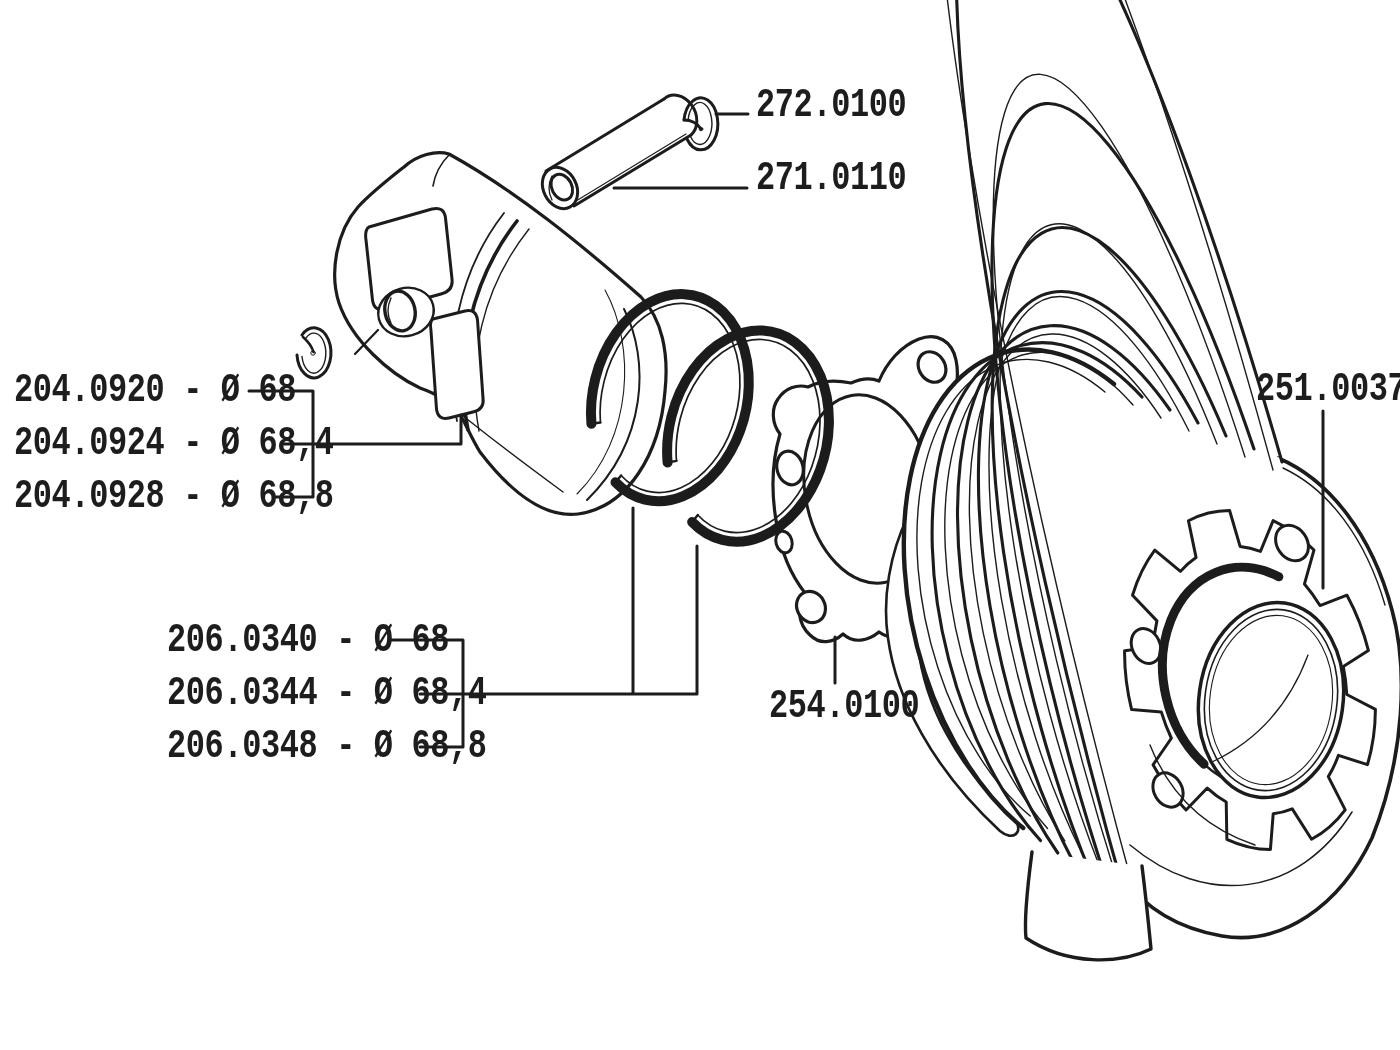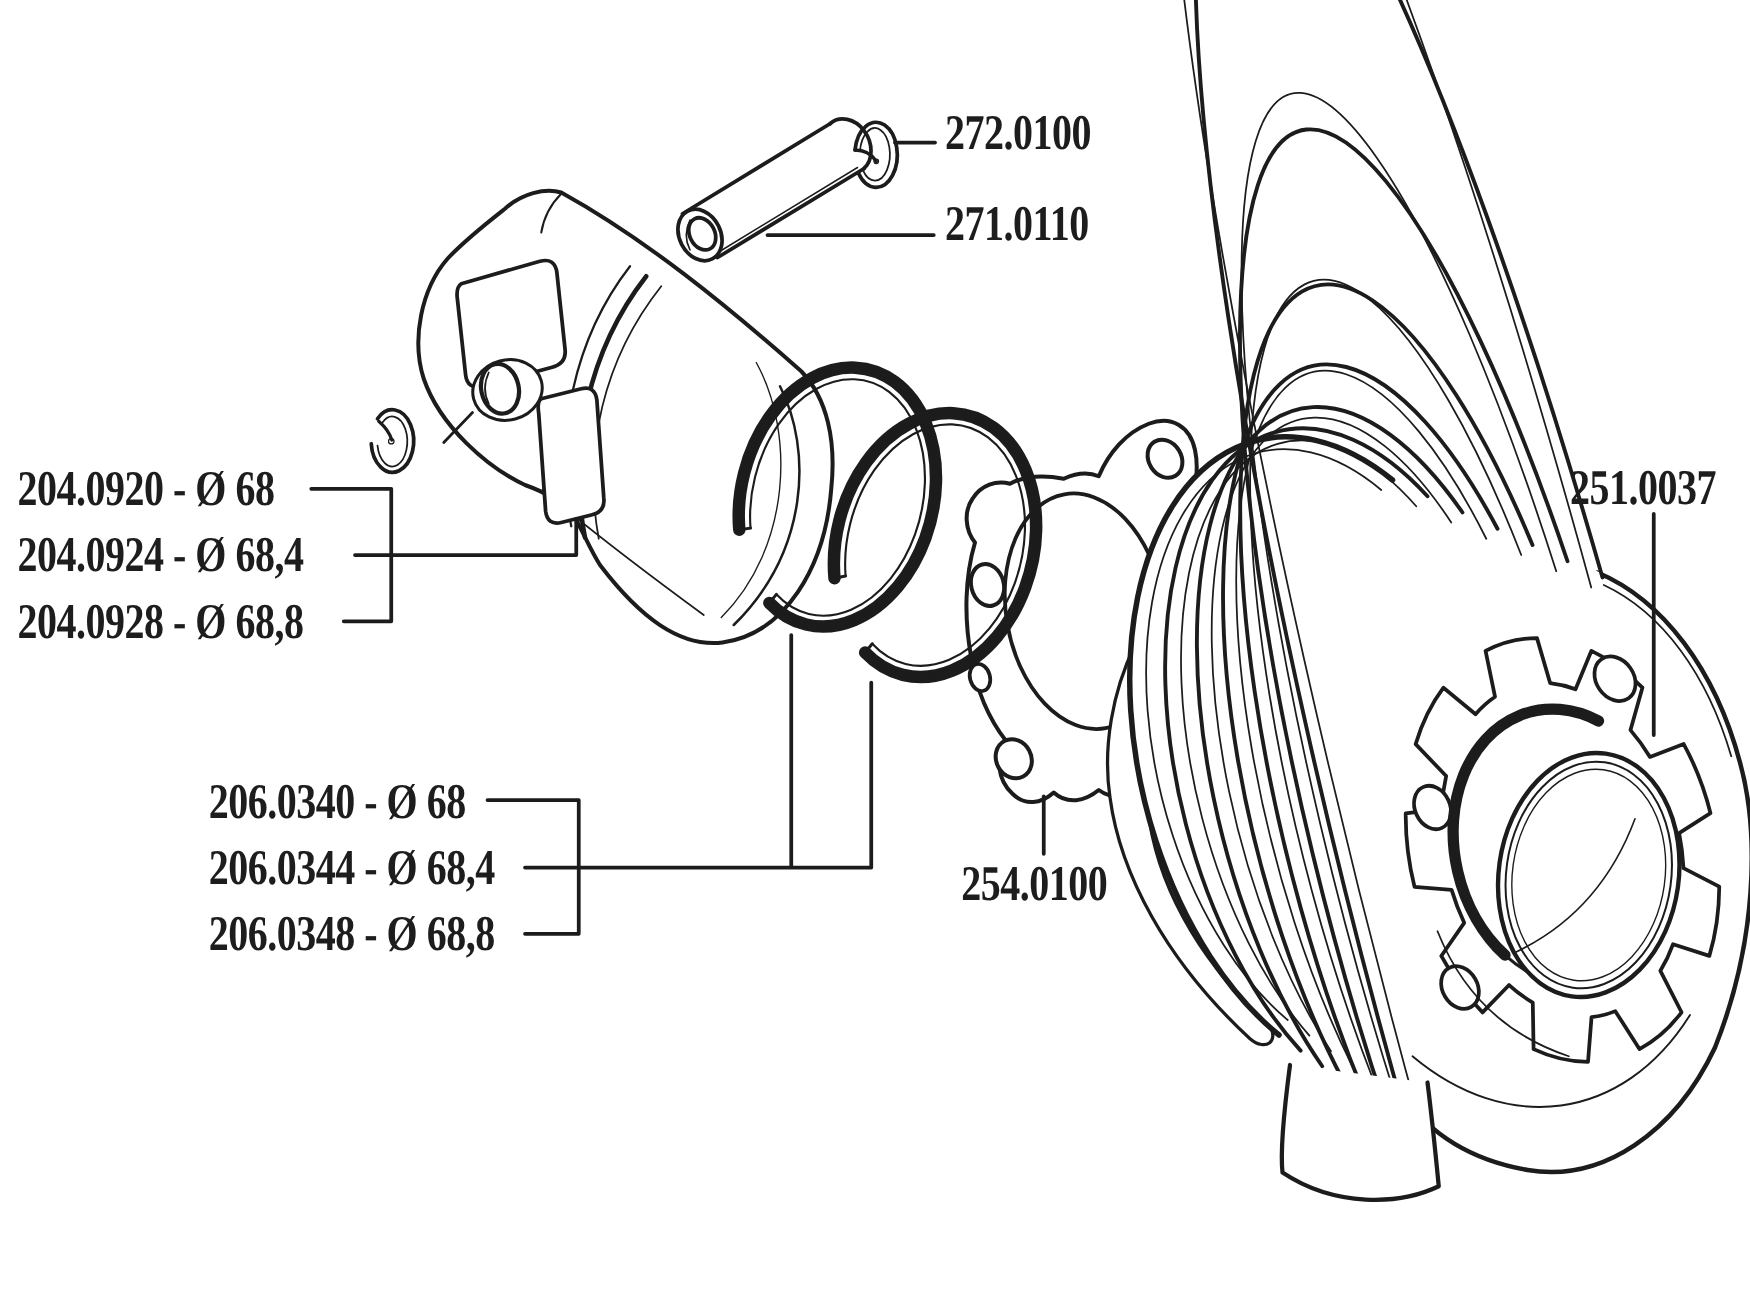--- a/index.html
+++ b/index.html
@@ -1,20 +1,20 @@
 <!DOCTYPE html>
 <html style="--line: #1c1c1c; --bg: #ffffff; --txt: #1d1d1d;"><head>
 <meta charset="utf-8">
 <style>
   :root{ --line:#1c1c1c; --bg:#ffffff; --txt:#1d1d1d; }
   html,body{margin:0;padding:0;background:#e8e8e8;}
   .stage{
     position:relative; width:1400px; height:1050px;
     background:var(--bg); overflow:hidden;
-    font-family:Liberation Serif, serif;
+    font-family:Liberation Mono, monospace;
   }
   .stage svg{position:absolute;left:0;top:0;}
   svg path, svg ellipse, svg line, svg circle{
     fill:none; stroke:var(--line); stroke-linecap:round; stroke-linejoin:round;
   }
   .w{fill:#fff;}
   .fillonly{fill:#fff;stroke:none;}
   .plabel{
     position:absolute; font-weight:700; font-size:40px; line-height:1.05;
     color:var(--txt); white-space:nowrap; letter-spacing:-0.5px;

